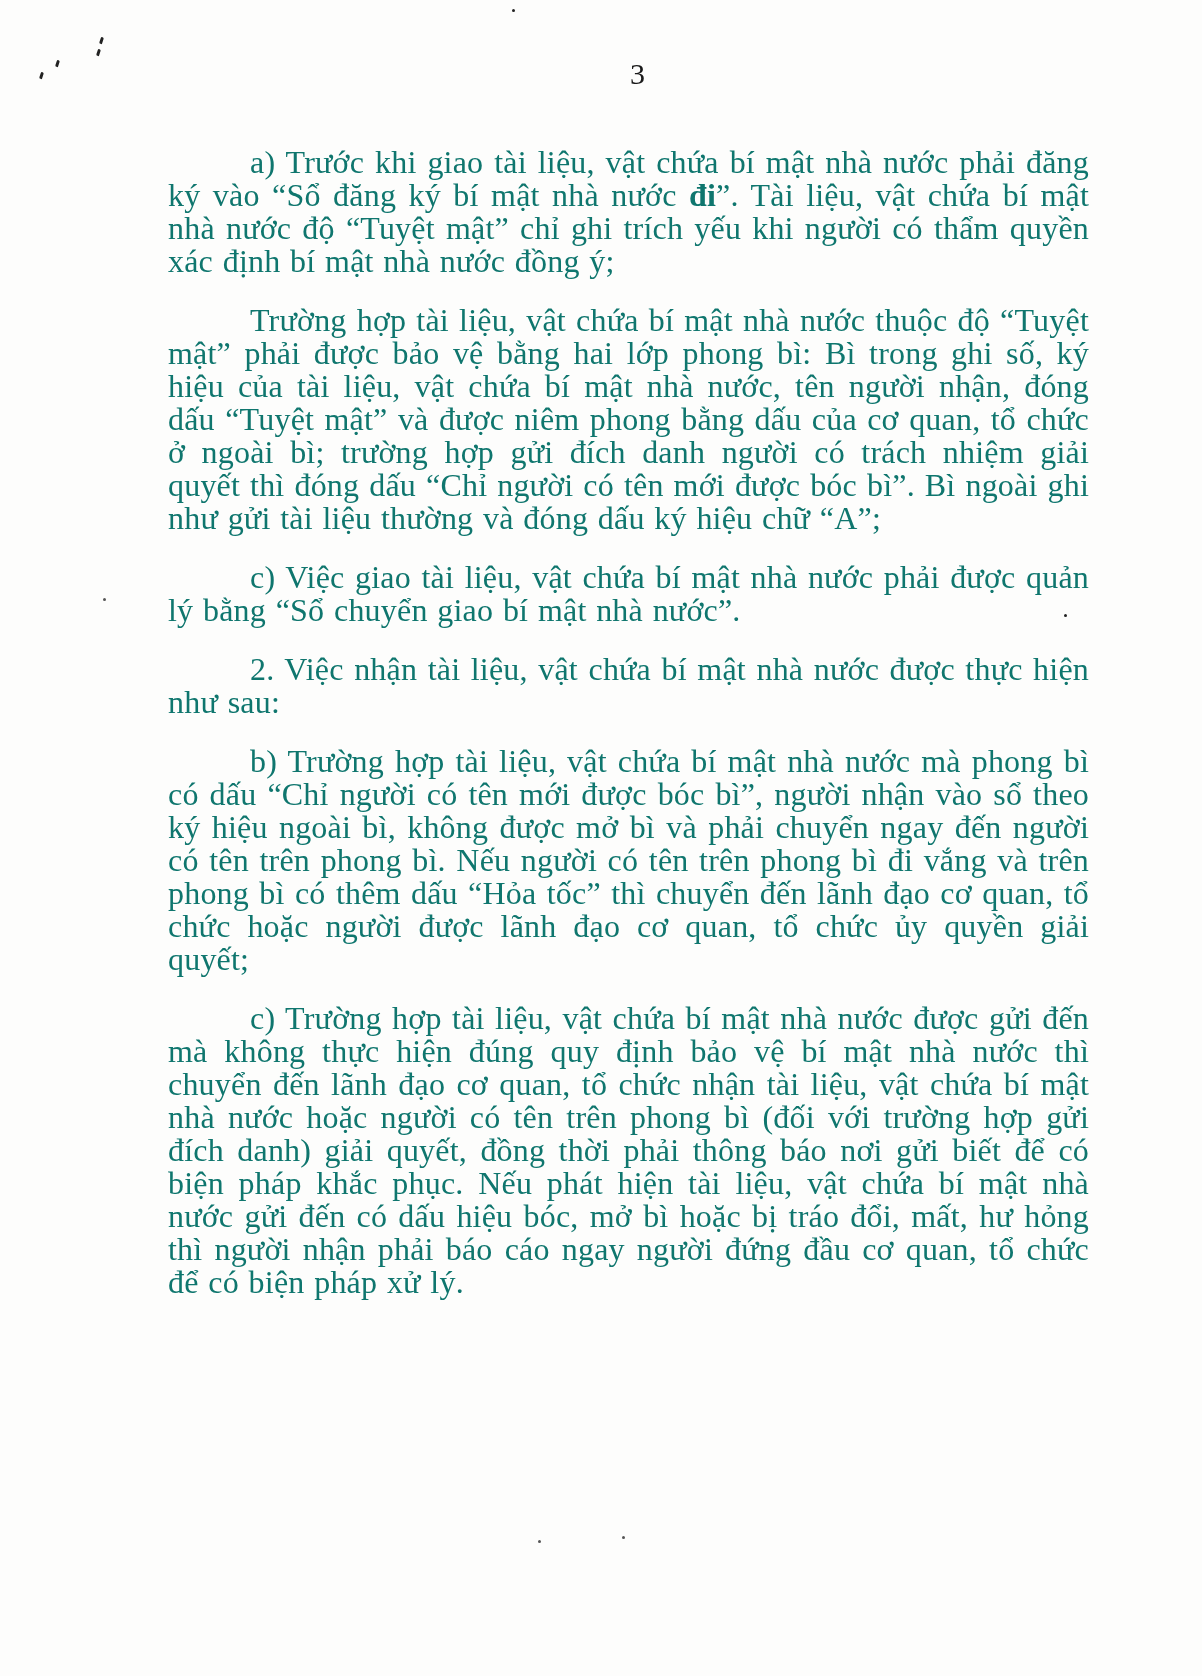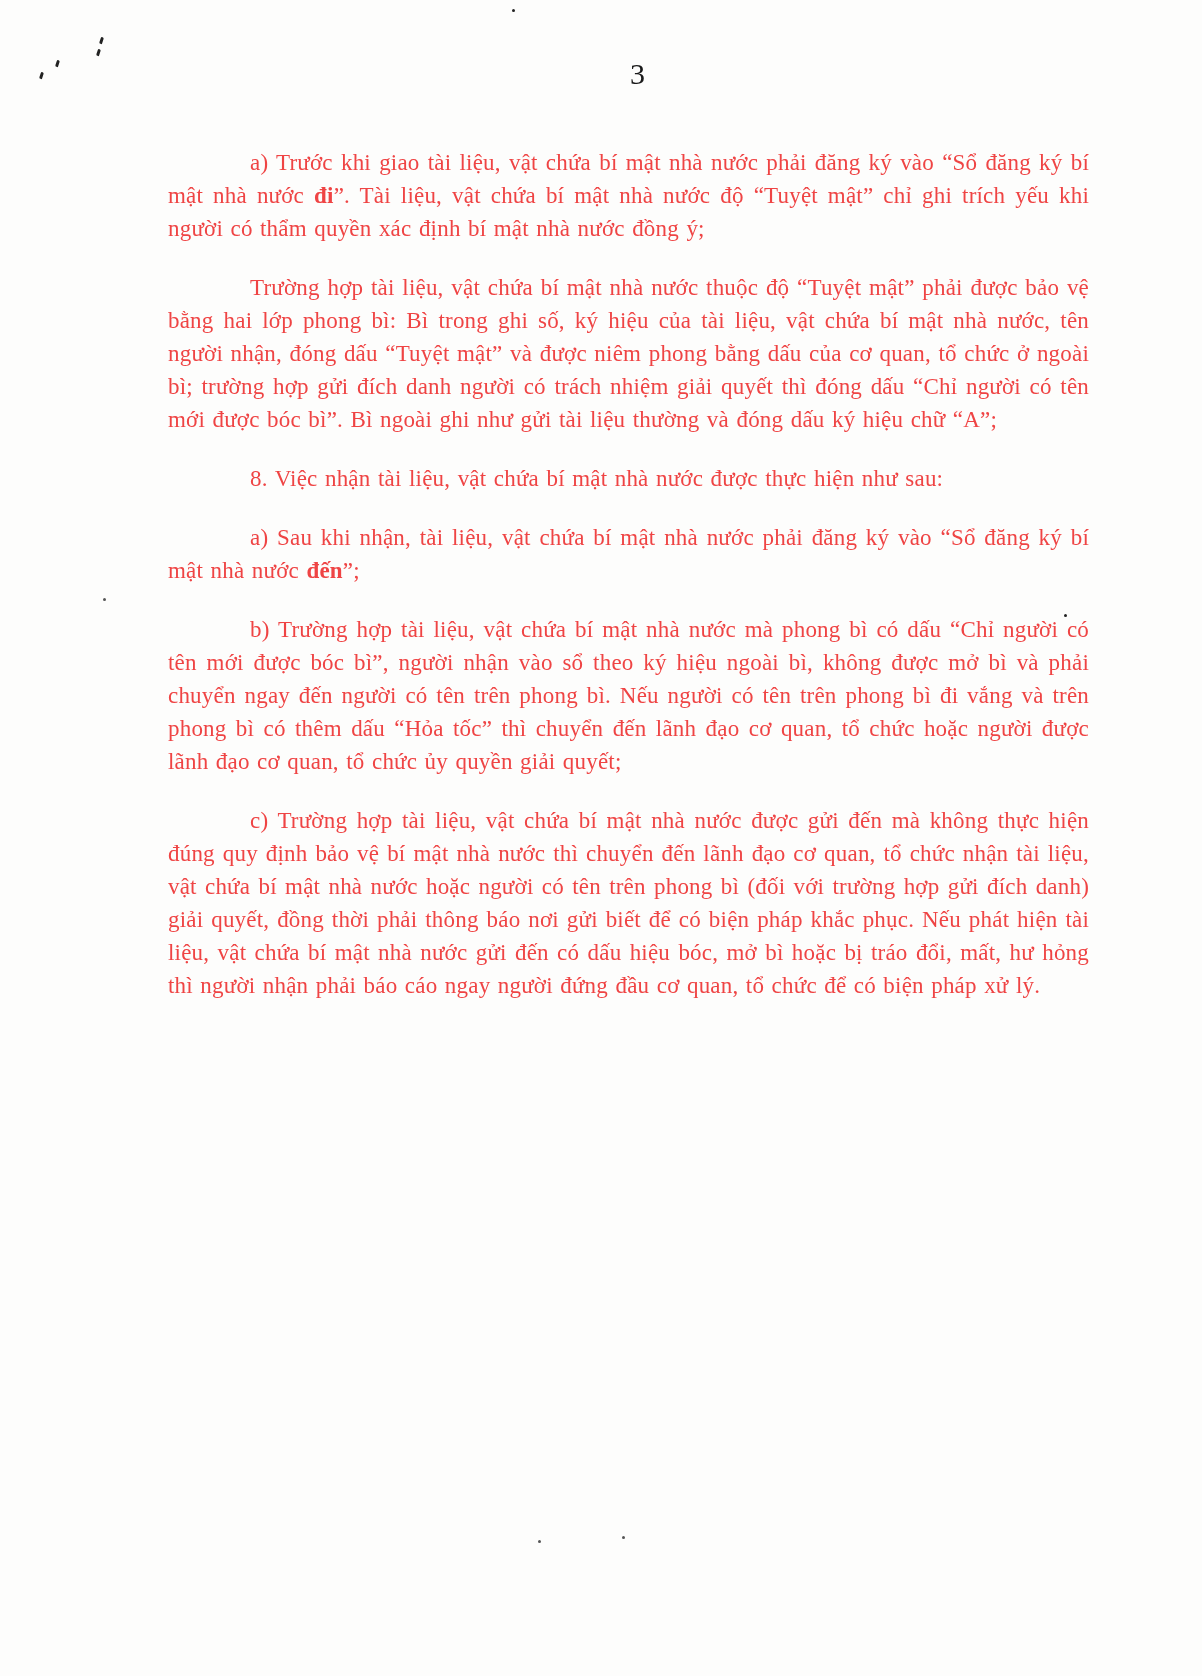--- a/index.html
+++ b/index.html
@@ -24,27 +24,27 @@
     color:#1a1a1a;
   }
   .doc-body{
     position:absolute;
     left:168px;
     top:146px;
     width:921px;
   }
   .doc-body p{
     margin:0 0 26px 0;
-    font-size:23px;
+    font-size:32px;
     line-height:33px;
     text-align:justify;
     text-indent:82px;
     letter-spacing:0.2px;
     word-spacing:1.5px;
-    color:#ef4444;
+    color:#0f766e;
   }
   .doc-body p span.b{
     font-weight:bold;
   }
   
   .speck{
     position:absolute;
     background:#222;
     border-radius:1px;
   }
@@ -81,19 +81,19 @@
   <div class="speck comma s4"></div>
   <div class="speck dot d1"></div>
   <div class="speck dot d2"></div>
   <div class="speck dot faint d3"></div>
   <div class="speck dot faint d4"></div>
   <div class="speck dot faint d5"></div>
 
   <div class="doc-body">
       <p><span>a) Trước khi giao tài liệu, vật chứa bí mật nhà nước phải đăng ký vào “Sổ đăng ký bí mật nhà nước </span><span class="b">đi</span><span>”. Tài liệu, vật chứa bí mật nhà nước độ “Tuyệt mật” chỉ ghi trích yếu khi người có thẩm quyền xác định bí mật nhà nước đồng ý;</span></p>
       <p><span>Trường hợp tài liệu, vật chứa bí mật nhà nước thuộc độ “Tuyệt mật” phải được bảo vệ bằng hai lớp phong bì: Bì trong ghi số, ký hiệu của tài liệu, vật chứa bí mật nhà nước, tên người nhận, đóng dấu “Tuyệt mật” và được niêm phong bằng dấu của cơ quan, tổ chức ở ngoài bì; trường hợp gửi đích danh người có trách nhiệm giải quyết thì đóng dấu “Chỉ người có tên mới được bóc bì”. Bì ngoài ghi như gửi tài liệu thường và đóng dấu ký hiệu chữ “A”;</span></p>
-      <p><span>8. Việc nhận tài liệu, vật chứa bí mật nhà nước được thực hiện như sau:</span></p>
-      <p><span>a) Sau khi nhận, tài liệu, vật chứa bí mật nhà nước phải đăng ký vào “Sổ đăng ký bí mật nhà nước </span><span class="b">đến</span><span>”;</span></p>
+      <p><span>c) Việc giao tài liệu, vật chứa bí mật nhà nước phải được quản lý bằng “Sổ chuyển giao bí mật nhà nước”.</span></p>
+      <p><span>2. Việc nhận tài liệu, vật chứa bí mật nhà nước được thực hiện như sau:</span></p>
       <p><span>b) Trường hợp tài liệu, vật chứa bí mật nhà nước mà phong bì có dấu “Chỉ người có tên mới được bóc bì”, người nhận vào sổ theo ký hiệu ngoài bì, không được mở bì và phải chuyển ngay đến người có tên trên phong bì. Nếu người có tên trên phong bì đi vắng và trên phong bì có thêm dấu “Hỏa tốc” thì chuyển đến lãnh đạo cơ quan, tổ chức hoặc người được lãnh đạo cơ quan, tổ chức ủy quyền giải quyết;</span></p>
       <p><span>c) Trường hợp tài liệu, vật chứa bí mật nhà nước được gửi đến mà không thực hiện đúng quy định bảo vệ bí mật nhà nước thì chuyển đến lãnh đạo cơ quan, tổ chức nhận tài liệu, vật chứa bí mật nhà nước hoặc người có tên trên phong bì (đối với trường hợp gửi đích danh) giải quyết, đồng thời phải thông báo nơi gửi biết để có biện pháp khắc phục. Nếu phát hiện tài liệu, vật chứa bí mật nhà nước gửi đến có dấu hiệu bóc, mở bì hoặc bị tráo đổi, mất, hư hỏng thì người nhận phải báo cáo ngay người đứng đầu cơ quan, tổ chức để có biện pháp xử lý.</span></p>
     </div>
 
 </div>
 
 </body></html>

